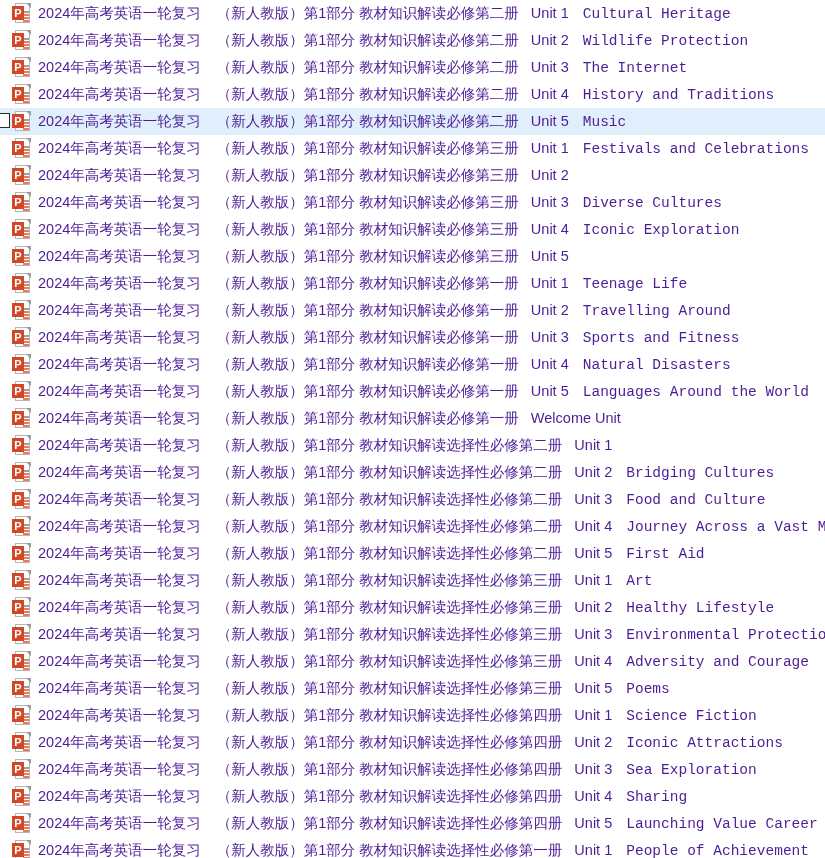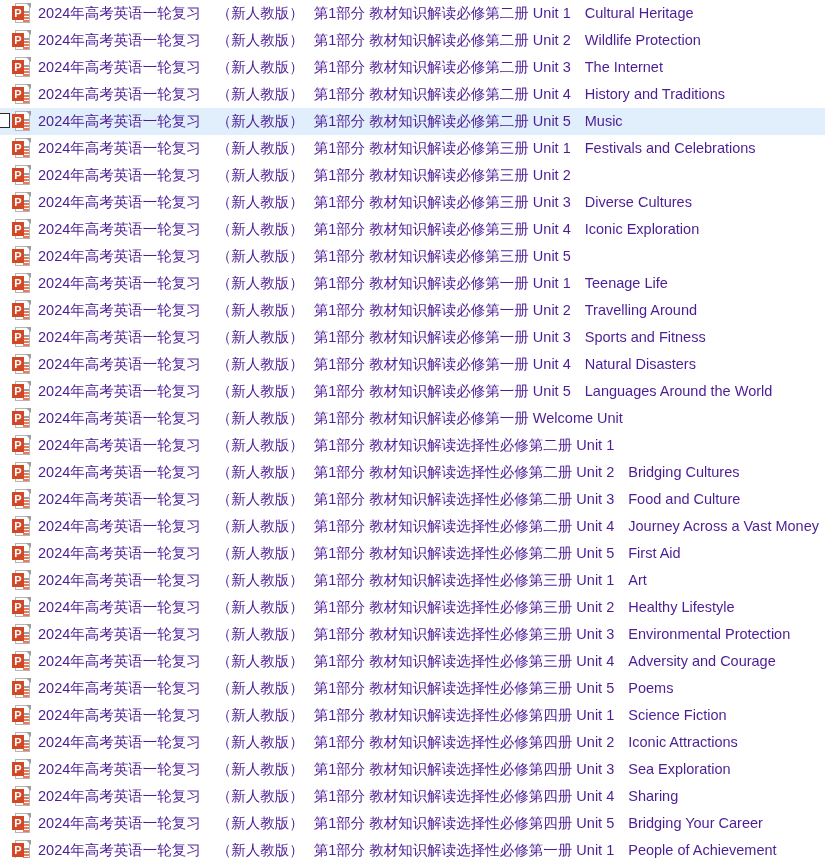--- a/index.html
+++ b/index.html
@@ -106,24 +106,24 @@
   .file-name {
     font-size: 14.5px;
     color: #4c1d95;
     line-height: 27px;
     display: flex;
     align-items: baseline;
     letter-spacing: 0px;
   }
   .seg-series   { }
   .seg-edition  { margin-left: 16px; }
-  .seg-part     { margin-left: 10px; }
+  .seg-part     { }
   .seg-book     { }
-  .seg-unit     { margin-left: 4px; }
-  .seg-title    { margin-left: 14px; }
+  .seg-unit     { margin-left: 12px; }
+  .seg-title    { margin-left: 14px; font-family: Liberation Mono, monospace; }
   .seg-title:empty { margin-left: 0; }
 </style>
 </head>
 <body>
 
 <div id="file-list">
     <div class="file-row">
       <span class="ppt-icon">
         <span class="page"></span>
         <span class="fold"></span>
@@ -700,21 +700,21 @@
         <span class="line l3"></span>
         <span class="line l4"></span>
         <span class="badge">P</span>
       </span>
       <span class="file-name">
         <span class="seg-series">2024年高考英语一轮复习</span>
         <span class="seg-edition">（新人教版）</span>
         <span class="seg-part">第1部分 教材知识解读</span>
         <span class="seg-book">选择性必修第四册</span>
         <span class="seg-unit">Unit 5</span>
-        <span class="seg-title">Bridging Your Career</span>
+        <span class="seg-title">Launching Value Career</span>
       </span>
     </div>
     <div class="file-row">
       <span class="ppt-icon">
         <span class="page"></span>
         <span class="fold"></span>
         <span class="line l1"></span>
         <span class="line l2"></span>
         <span class="line l3"></span>
         <span class="line l4"></span>

